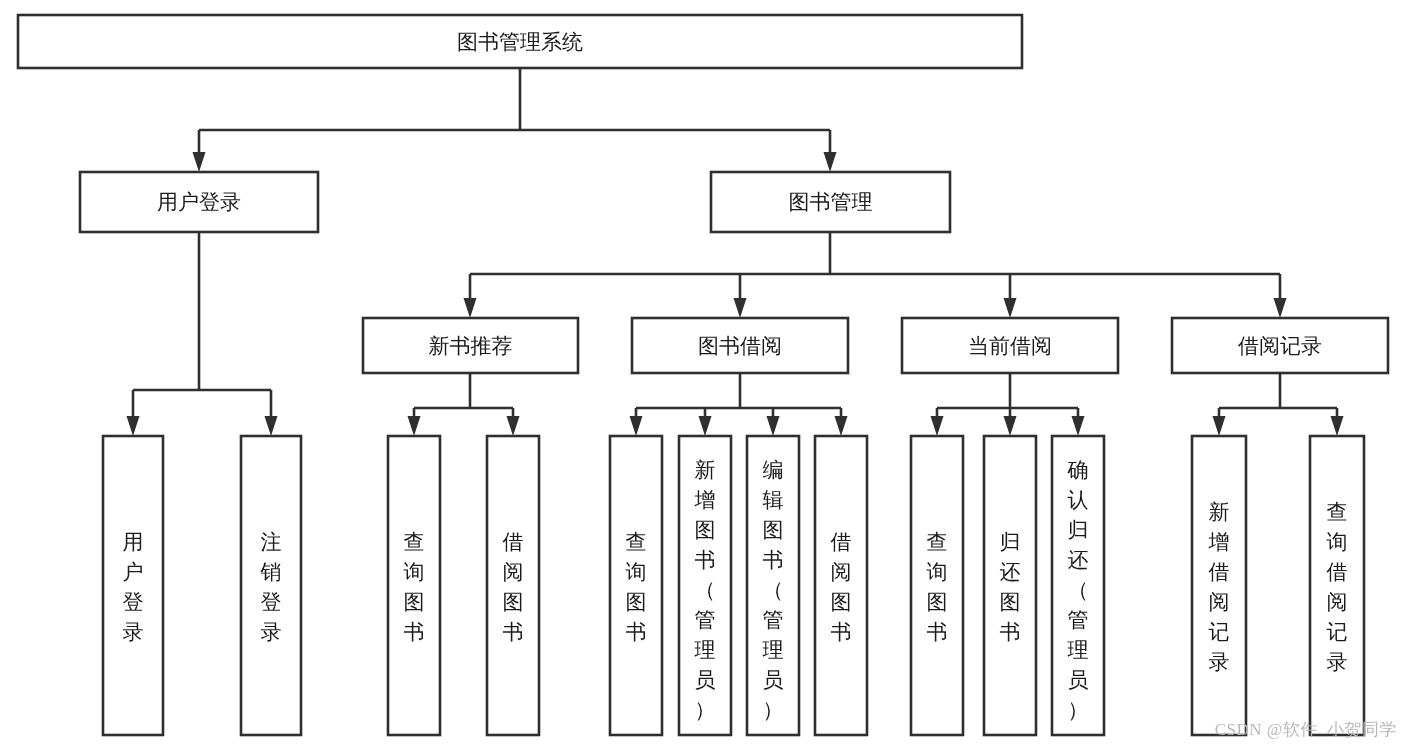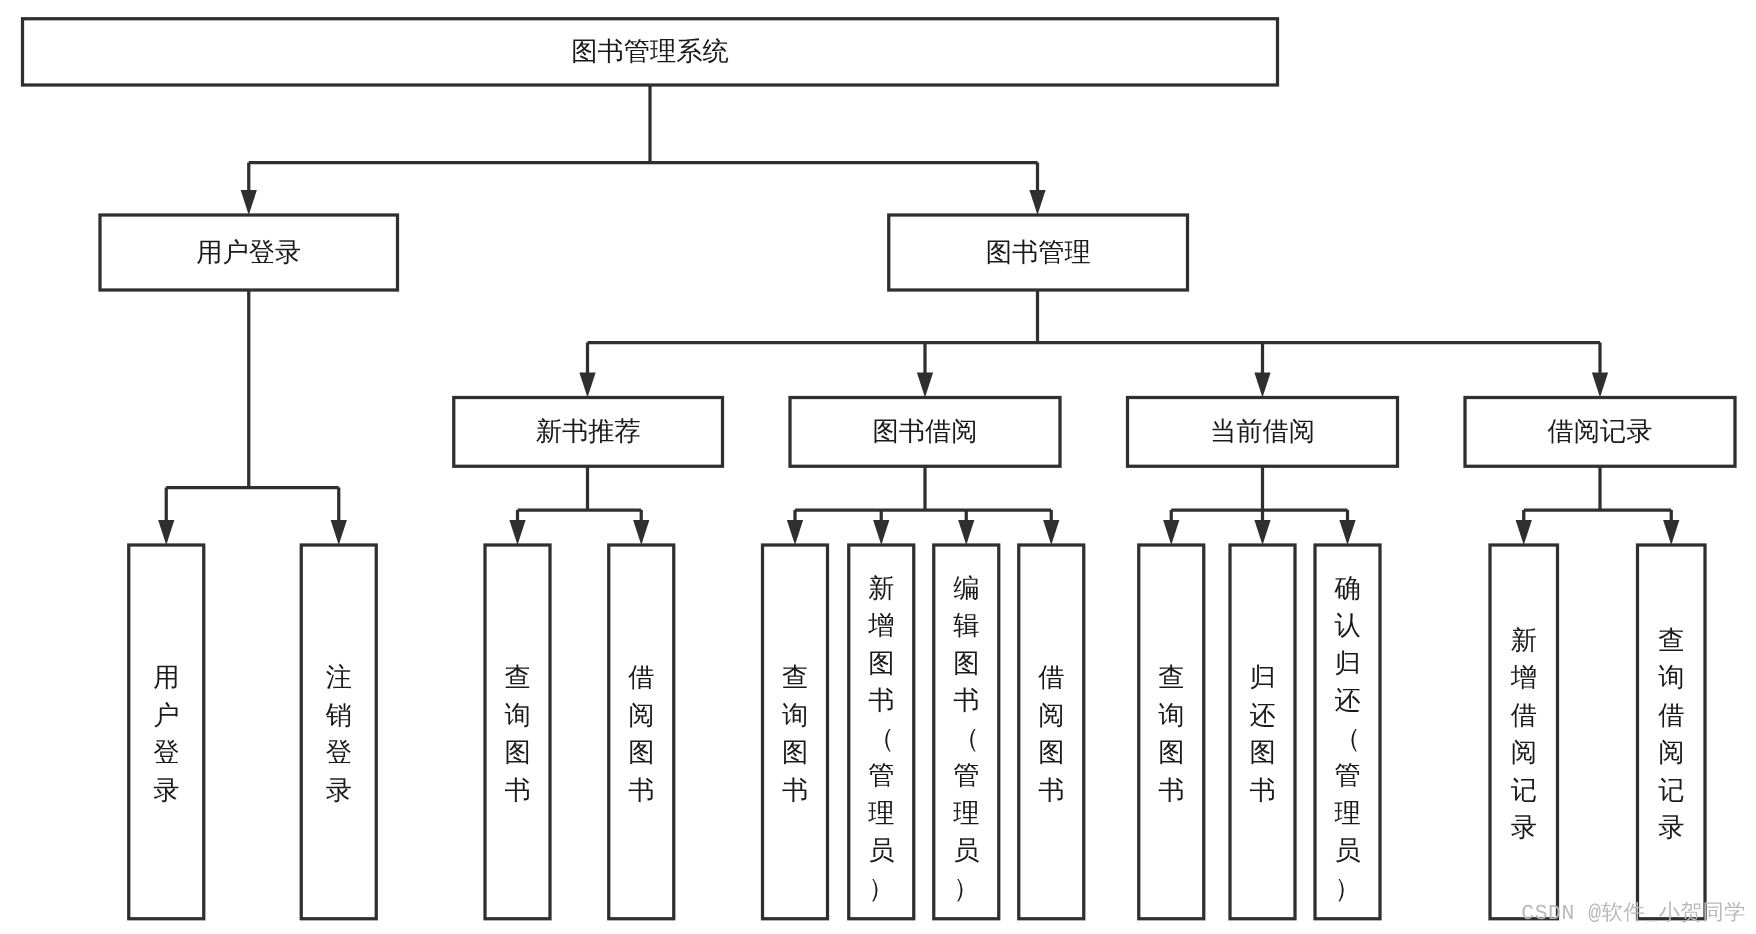--- a/index.html
+++ b/index.html
@@ -47,21 +47,21 @@
     stroke-linecap: butt;
   }
   .arrow-head {
     fill: #2f2f2f;
     stroke: none;
   }
   .watermark {
     position: absolute;
     right: 8px;
     bottom: 6px;
-    font-family: Liberation Mono, monospace;
+    font-family: Liberation Serif, serif;
     font-size: 17px;
     color: #b9b9b9;
     letter-spacing: 0.5px;
     white-space: nowrap;
     pointer-events: none;
   }
 </style>
 </head>
 <body>
 

